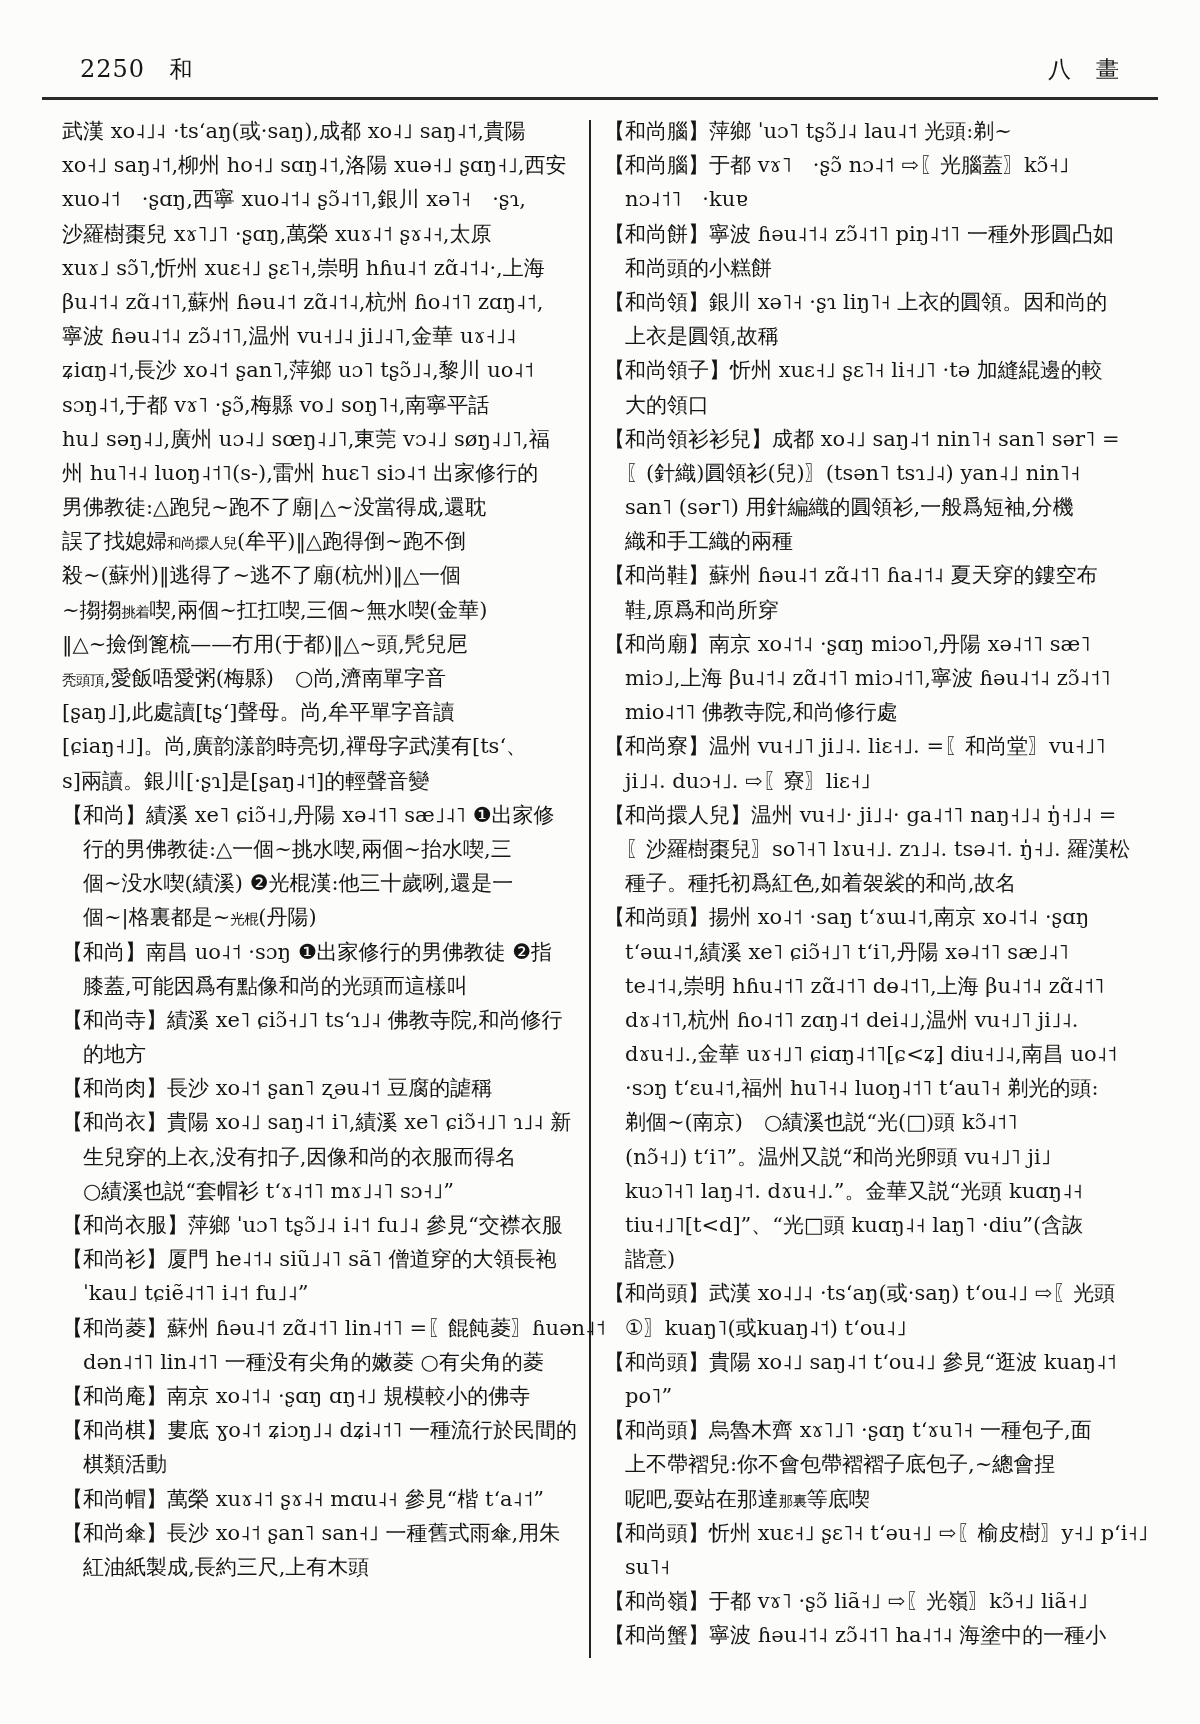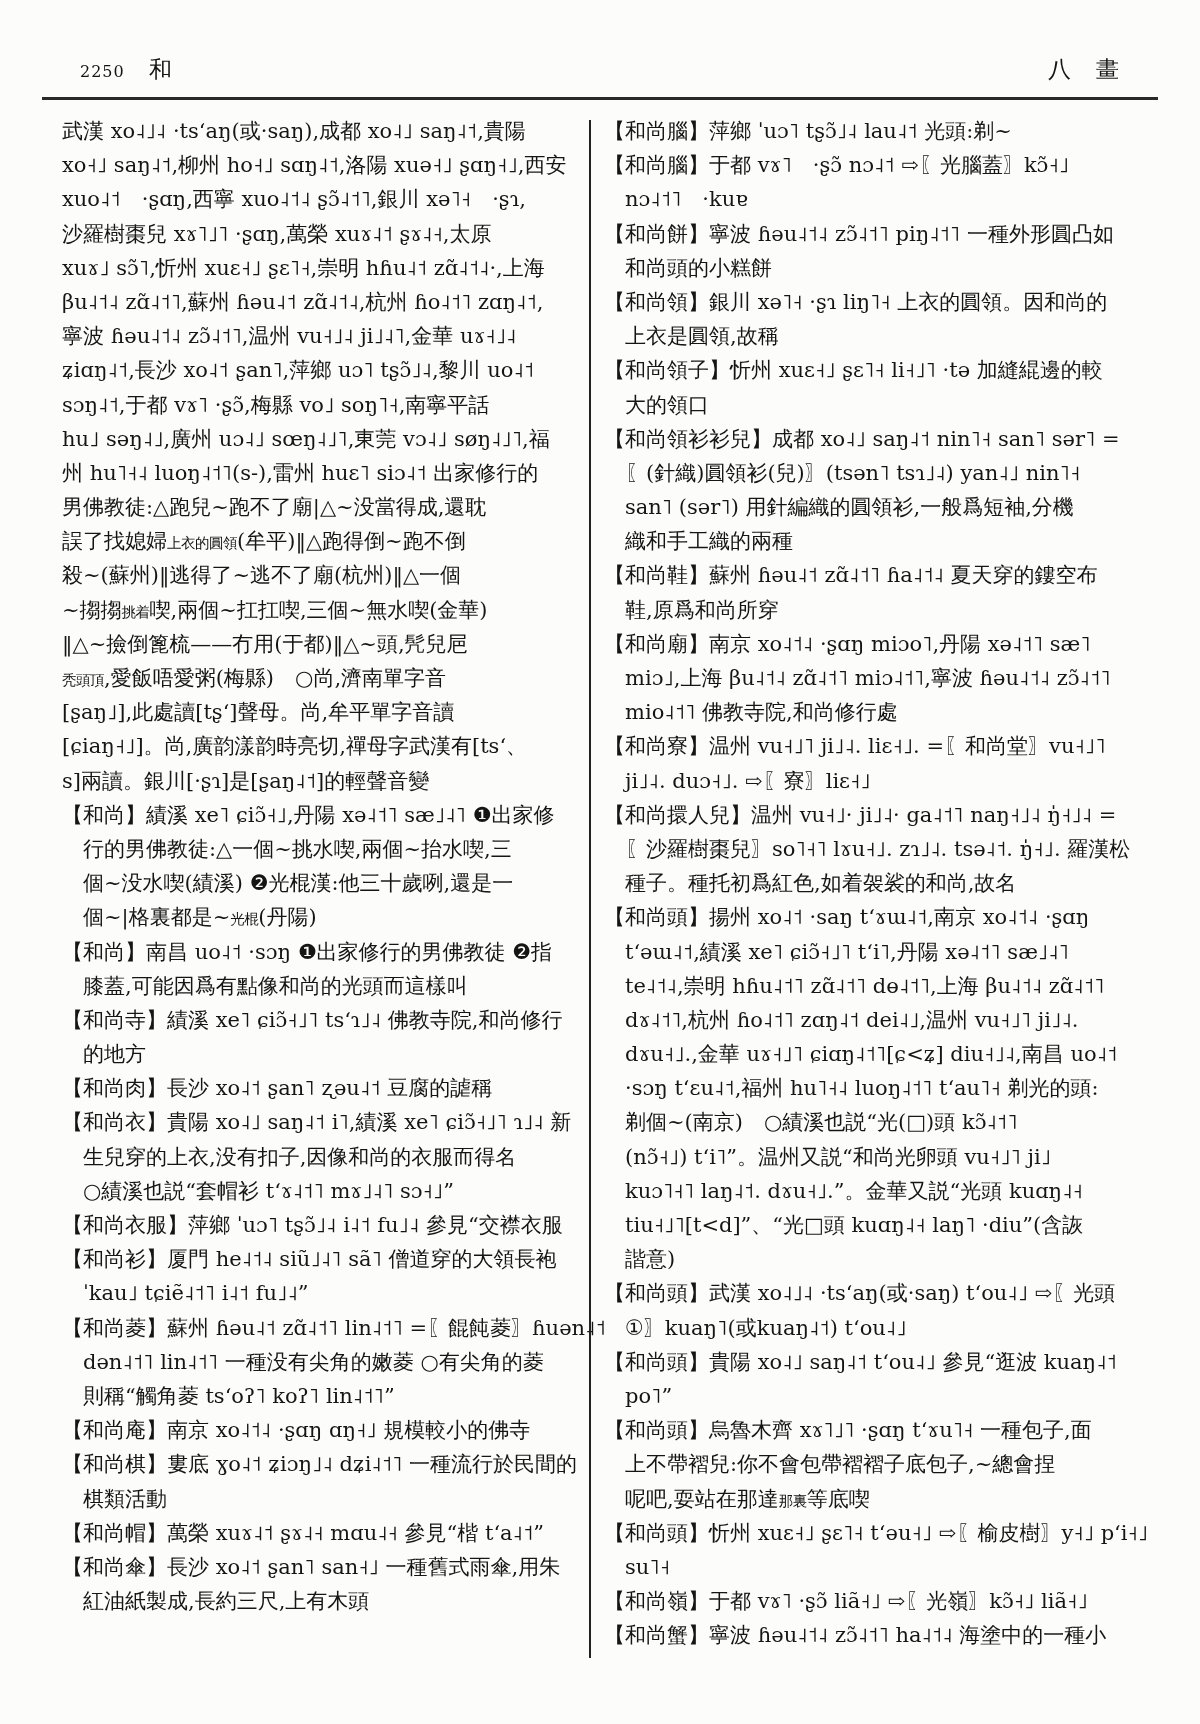--- a/index.html
+++ b/index.html
@@ -12,21 +12,21 @@
     color:#151515;
     overflow:hidden;
     box-sizing:border-box;
     font-family:"DejaVu Serif","DejaVu Sans",serif;
   }
   .hdr{
     display:flex;justify-content:space-between;align-items:baseline;
     padding:54px 80px 0 80px;
     font-size:23px;letter-spacing:1px;
   }
-  .hdr .pgno{font-size:16px;margin-right:16px;}
+  .hdr .pgno{font-size:24px;margin-right:16px;}
   .hdr-left span{display:inline-block;}
   .rule{
     margin:12px 42px 0 42px;
     border-top:3px solid #2a2a2a;
     height:0;
   }
   .cols{
     display:flex;
     padding:14px 56px 0 62px;
     box-sizing:border-box;
@@ -80,21 +80,21 @@
         <div class="line"><span class="tx">xuo˨˦　·ʂɑŋ,西寧 xuo˨˦˨ ʂɔ̃˨˦˥,銀川 xə˥˧　·ʂɿ,</span></div>
         <div class="line"><span class="tx">沙羅樹棗兒 xɤ˥˩˥ ·ʂɑŋ,萬榮 xuɤ˨˦ ʂɤ˨˧,太原</span></div>
         <div class="line"><span class="tx">xuɤ˩ sɔ̃˥,忻州 xuɛ˧˩ ʂɛ˥˧,崇明 hɦu˨˦ zɑ̃˨˦˨·,上海</span></div>
         <div class="line"><span class="tx">βu˨˦˨ zɑ̃˨˦˥,蘇州 ɦəu˨˦ zɑ̃˨˦˨,杭州 ɦo˨˦˥ zɑŋ˨˦,</span></div>
         <div class="line"><span class="tx">寧波 ɦəu˨˦˨ zɔ̃˨˦˥,温州 vu˧˩˨ ji˩˨˥,金華 uɤ˧˩˨</span></div>
         <div class="line"><span class="tx">ʑiɑŋ˨˦,長沙 xo˨˦ ʂan˥,萍鄉 uɔ˥ tʂɔ̃˩˨,黎川 uo˨˦</span></div>
         <div class="line"><span class="tx">sɔŋ˨˦,于都 vɤ˥ ·ʂɔ̃,梅縣 vo˩ soŋ˥˧,南寧平話</span></div>
         <div class="line"><span class="tx">hu˩ səŋ˨˩,廣州 uɔ˨˩ sœŋ˨˩˥,東莞 vɔ˨˩ søŋ˨˩˥,福</span></div>
         <div class="line"><span class="tx">州 hu˥˧˨ luoŋ˨˦˥(s-),雷州 huɛ˥ siɔ˨˦ 出家修行的</span></div>
         <div class="line"><span class="tx">男佛教徒:△跑兒~跑不了廟|△~没當得成,還耽</span></div>
-        <div class="line"><span class="tx">誤了找媳婦</span><span class="sm">上衣的圓領</span><span class="tx">(牟平)‖△跑得倒~跑不倒</span></div>
+        <div class="line"><span class="tx">誤了找媳婦</span><span class="sm">和尚擐人兒</span><span class="tx">(牟平)‖△跑得倒~跑不倒</span></div>
         <div class="line"><span class="tx">殺~(蘇州)‖逃得了~逃不了廟(杭州)‖△一個</span></div>
         <div class="line"><span class="tx">~搊搊</span><span class="sm">挑着</span><span class="tx">喫,兩個~扛扛喫,三個~無水喫(金華)</span></div>
         <div class="line"><span class="tx">‖△~撿倒篦梳——冇用(于都)‖△~頭,髠兒㞎</span></div>
         <div class="line"><span class="sm">秃頭頂</span><span class="tx">,愛飯唔愛粥(梅縣)　○尚,濟南單字音</span></div>
         <div class="line"><span class="tx">[ʂaŋ˩],此處讀[tʂʻ]聲母。尚,牟平單字音讀</span></div>
         <div class="line"><span class="tx">[ɕiaŋ˧˩]。尚,廣韵漾韵時亮切,禪母字武漢有[tsʻ、</span></div>
         <div class="line"><span class="tx">s]兩讀。銀川[·ʂɿ]是[ʂaŋ˨˦]的輕聲音變</span></div>
         <div class="line"><span class="tx">【和尚】績溪 xe˥ ɕiɔ̃˧˩,丹陽 xə˨˦˥ sæ˩˨˥ ❶出家修</span></div>
         <div class="line ind"><span class="tx">行的男佛教徒:△一個~挑水喫,兩個~抬水喫,三</span></div>
         <div class="line ind"><span class="tx">個~没水喫(績溪) ❷光棍漢:他三十歲咧,還是一</span></div>
@@ -105,21 +105,20 @@
         <div class="line ind"><span class="tx">的地方</span></div>
         <div class="line"><span class="tx">【和尚肉】長沙 xo˨˦ ʂan˥ ʐəu˨˦ 豆腐的謔稱</span></div>
         <div class="line"><span class="tx">【和尚衣】貴陽 xo˨˩ saŋ˨˦ i˥,績溪 xe˥ ɕiɔ̃˧˩˥ ɿ˩˨ 新</span></div>
         <div class="line ind"><span class="tx">生兒穿的上衣,没有扣子,因像和尚的衣服而得名</span></div>
         <div class="line ind"><span class="tx">○績溪也説“套帽衫 tʻɤ˨˦˥ mɤ˩˨˥ sɔ˧˩”</span></div>
         <div class="line"><span class="tx">【和尚衣服】萍鄉 ˈuɔ˥ tʂɔ̃˩˨ i˨˦ fu˩˨ 參見“交襟衣服</span></div>
         <div class="line"><span class="tx">【和尚衫】厦門 he˨˦˨ siũ˩˨˥ sã˥ 僧道穿的大領長袍</span></div>
         <div class="line ind"><span class="tx">ˈkau˩ tɕiẽ˨˦˥ i˨˦ fu˩˨”</span></div>
         <div class="line"><span class="tx">【和尚菱】蘇州 ɦəu˨˦ zɑ̃˨˦˥ lin˨˦˥ =〖餛飩菱〗ɦuən˨˦</span></div>
         <div class="line ind"><span class="tx">dən˨˦˥ lin˨˦˥ 一種没有尖角的嫩菱 ○有尖角的菱</span></div>
-        <div class="line ind"><span class="tx">則稱“觸角菱 tsʻoʔ˥ koʔ˥ lin˨˦˥”</span></div>
         <div class="line"><span class="tx">【和尚庵】南京 xo˨˦˨ ·ʂɑŋ ɑŋ˧˩ 規模較小的佛寺</span></div>
         <div class="line"><span class="tx">【和尚棋】婁底 ɣo˨˦ ʑiɔŋ˩˨ dʑi˨˦˥ 一種流行於民間的</span></div>
         <div class="line ind"><span class="tx">棋類活動</span></div>
         <div class="line"><span class="tx">【和尚帽】萬榮 xuɤ˨˦ ʂɤ˨˧ mɑu˨˧ 參見“楷 tʻa˨˦”</span></div>
         <div class="line"><span class="tx">【和尚傘】長沙 xo˨˦ ʂan˥ san˧˩ 一種舊式雨傘,用朱</span></div>
         <div class="line ind"><span class="tx">紅油紙製成,長約三尺,上有木頭</span></div>
       </div>
     <div class="divider"></div>
     <div class="col col-right">
         <div class="line"><span class="tx">【和尚腦】萍鄉 ˈuɔ˥ tʂɔ̃˩˨ lau˨˦ 光頭:剃~</span></div>

